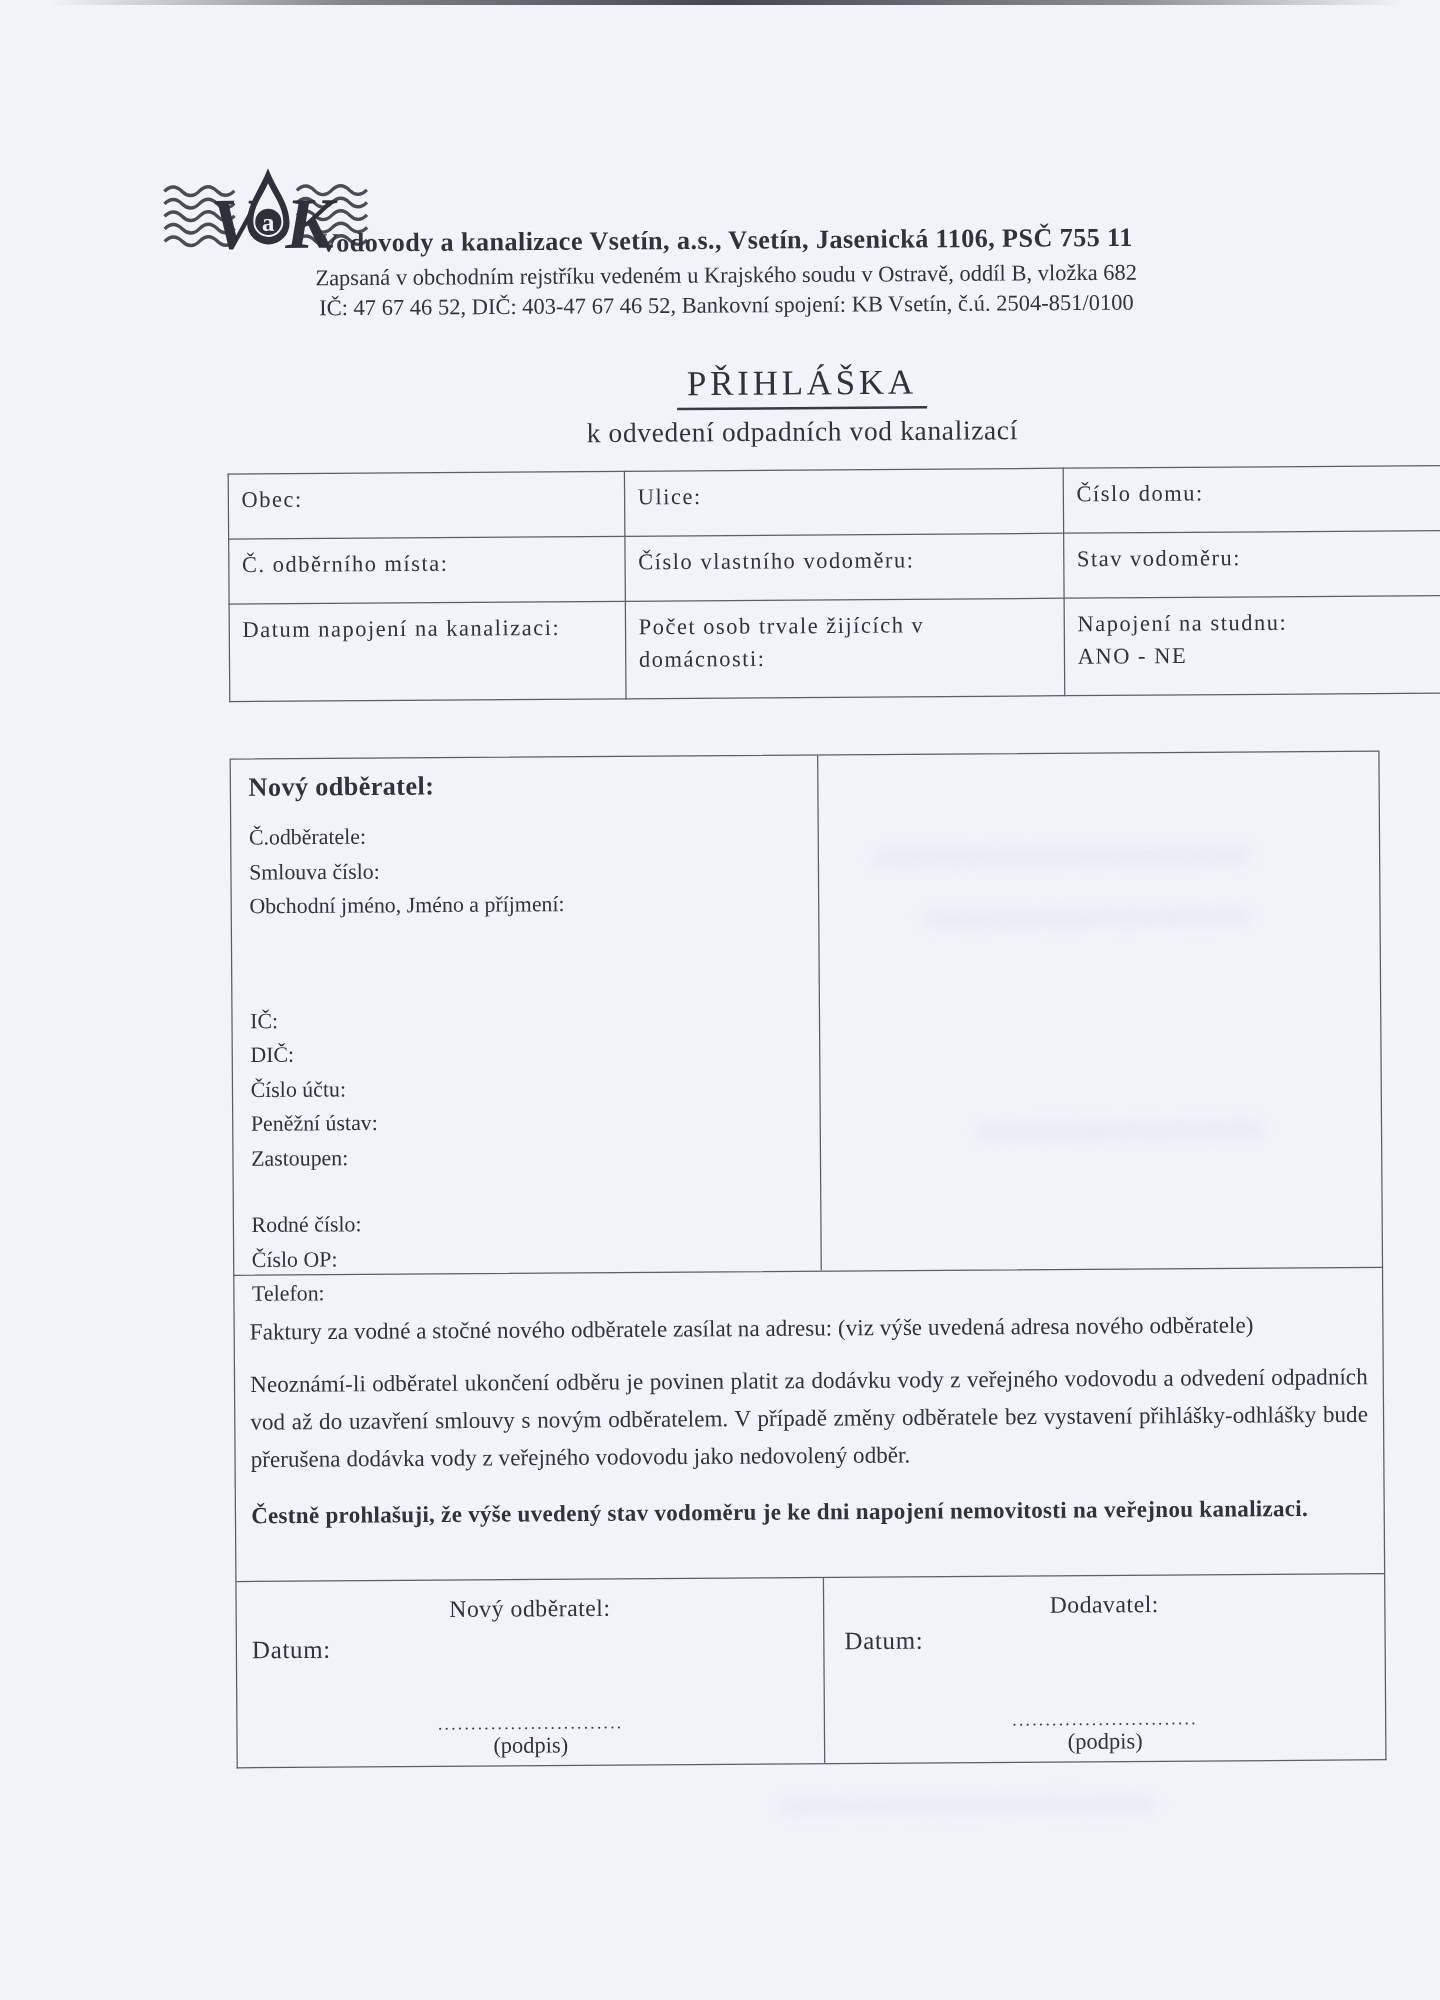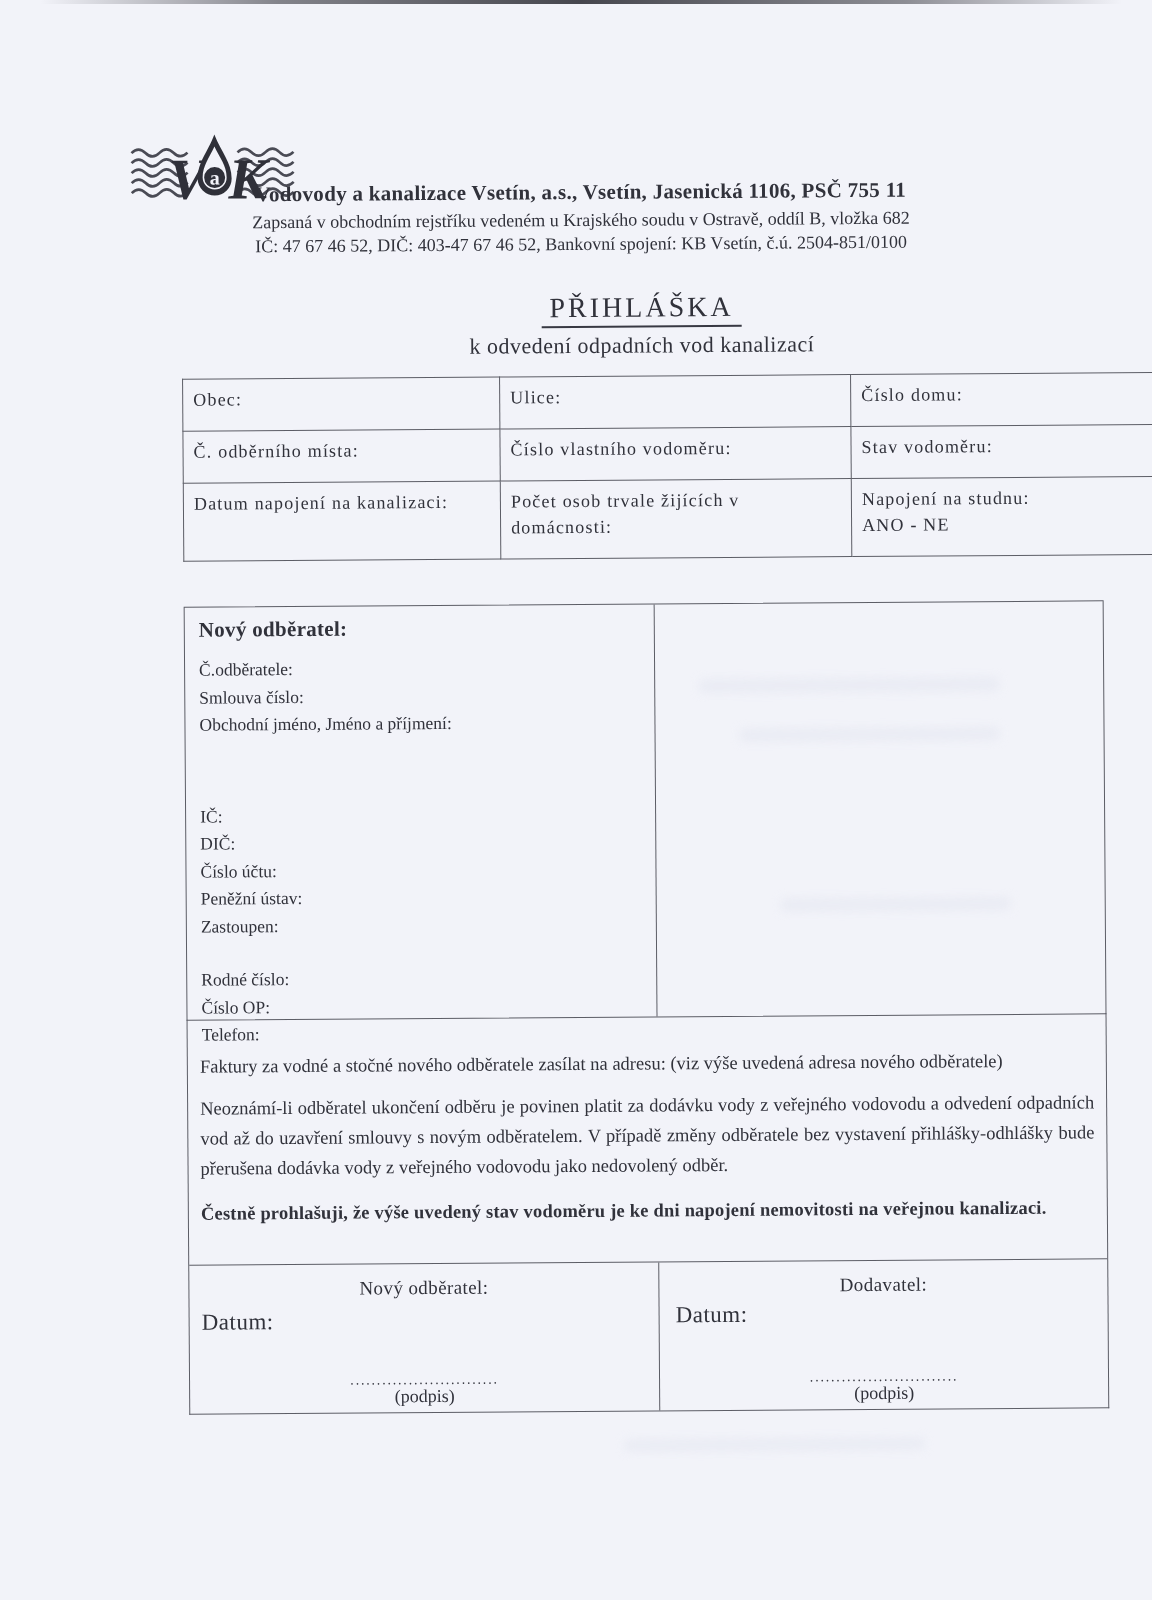--- a/index.html
+++ b/index.html
@@ -70,21 +70,21 @@
   .para-declaration { font-size:18.5px; font-weight:bold; margin-top:15px; line-height:1.6; letter-spacing:.2px; }
 
   .sig-row {
     position:absolute; left:0; right:0; bottom:0; height:148px;
     border-top:1.5px solid #5c5d66; display:flex;
   }
   .sig-cell { position:relative; box-sizing:border-box; }
   .sig-left { width:470px; border-right:1.4px solid #5c5d66; }
   .sig-right { flex:1; }
   .sig-title { text-align:center; font-size:19px; margin-top:13px; letter-spacing:.4px; }
-  .sig-date { position:absolute; left:12px; top:44px; font-size:23px; letter-spacing:.5px; }
+  .sig-date { position:absolute; left:12px; top:44px; font-size:20px; letter-spacing:.5px; }
   .sig-right .sig-date { left:16px; top:40px; }
   .sig-sign { position:absolute; bottom:5px; left:0; right:0; text-align:center; }
   .sig-dots { font-size:14px; letter-spacing:1.8px; line-height:12px; color:#3a3b44; }
   .sig-podpis { font-size:18px; }
 
   
   .bleed { position:absolute; background:#e3e6f0; filter:blur(5px); opacity:.55; border-radius:4px; }
   .bleed-1 { left:700px; top:680px; width:300px; height:14px; }
   .bleed-2 { left:740px; top:730px; width:260px; height:13px; }
   .bleed-3 { left:780px; top:900px; width:230px; height:13px; }

